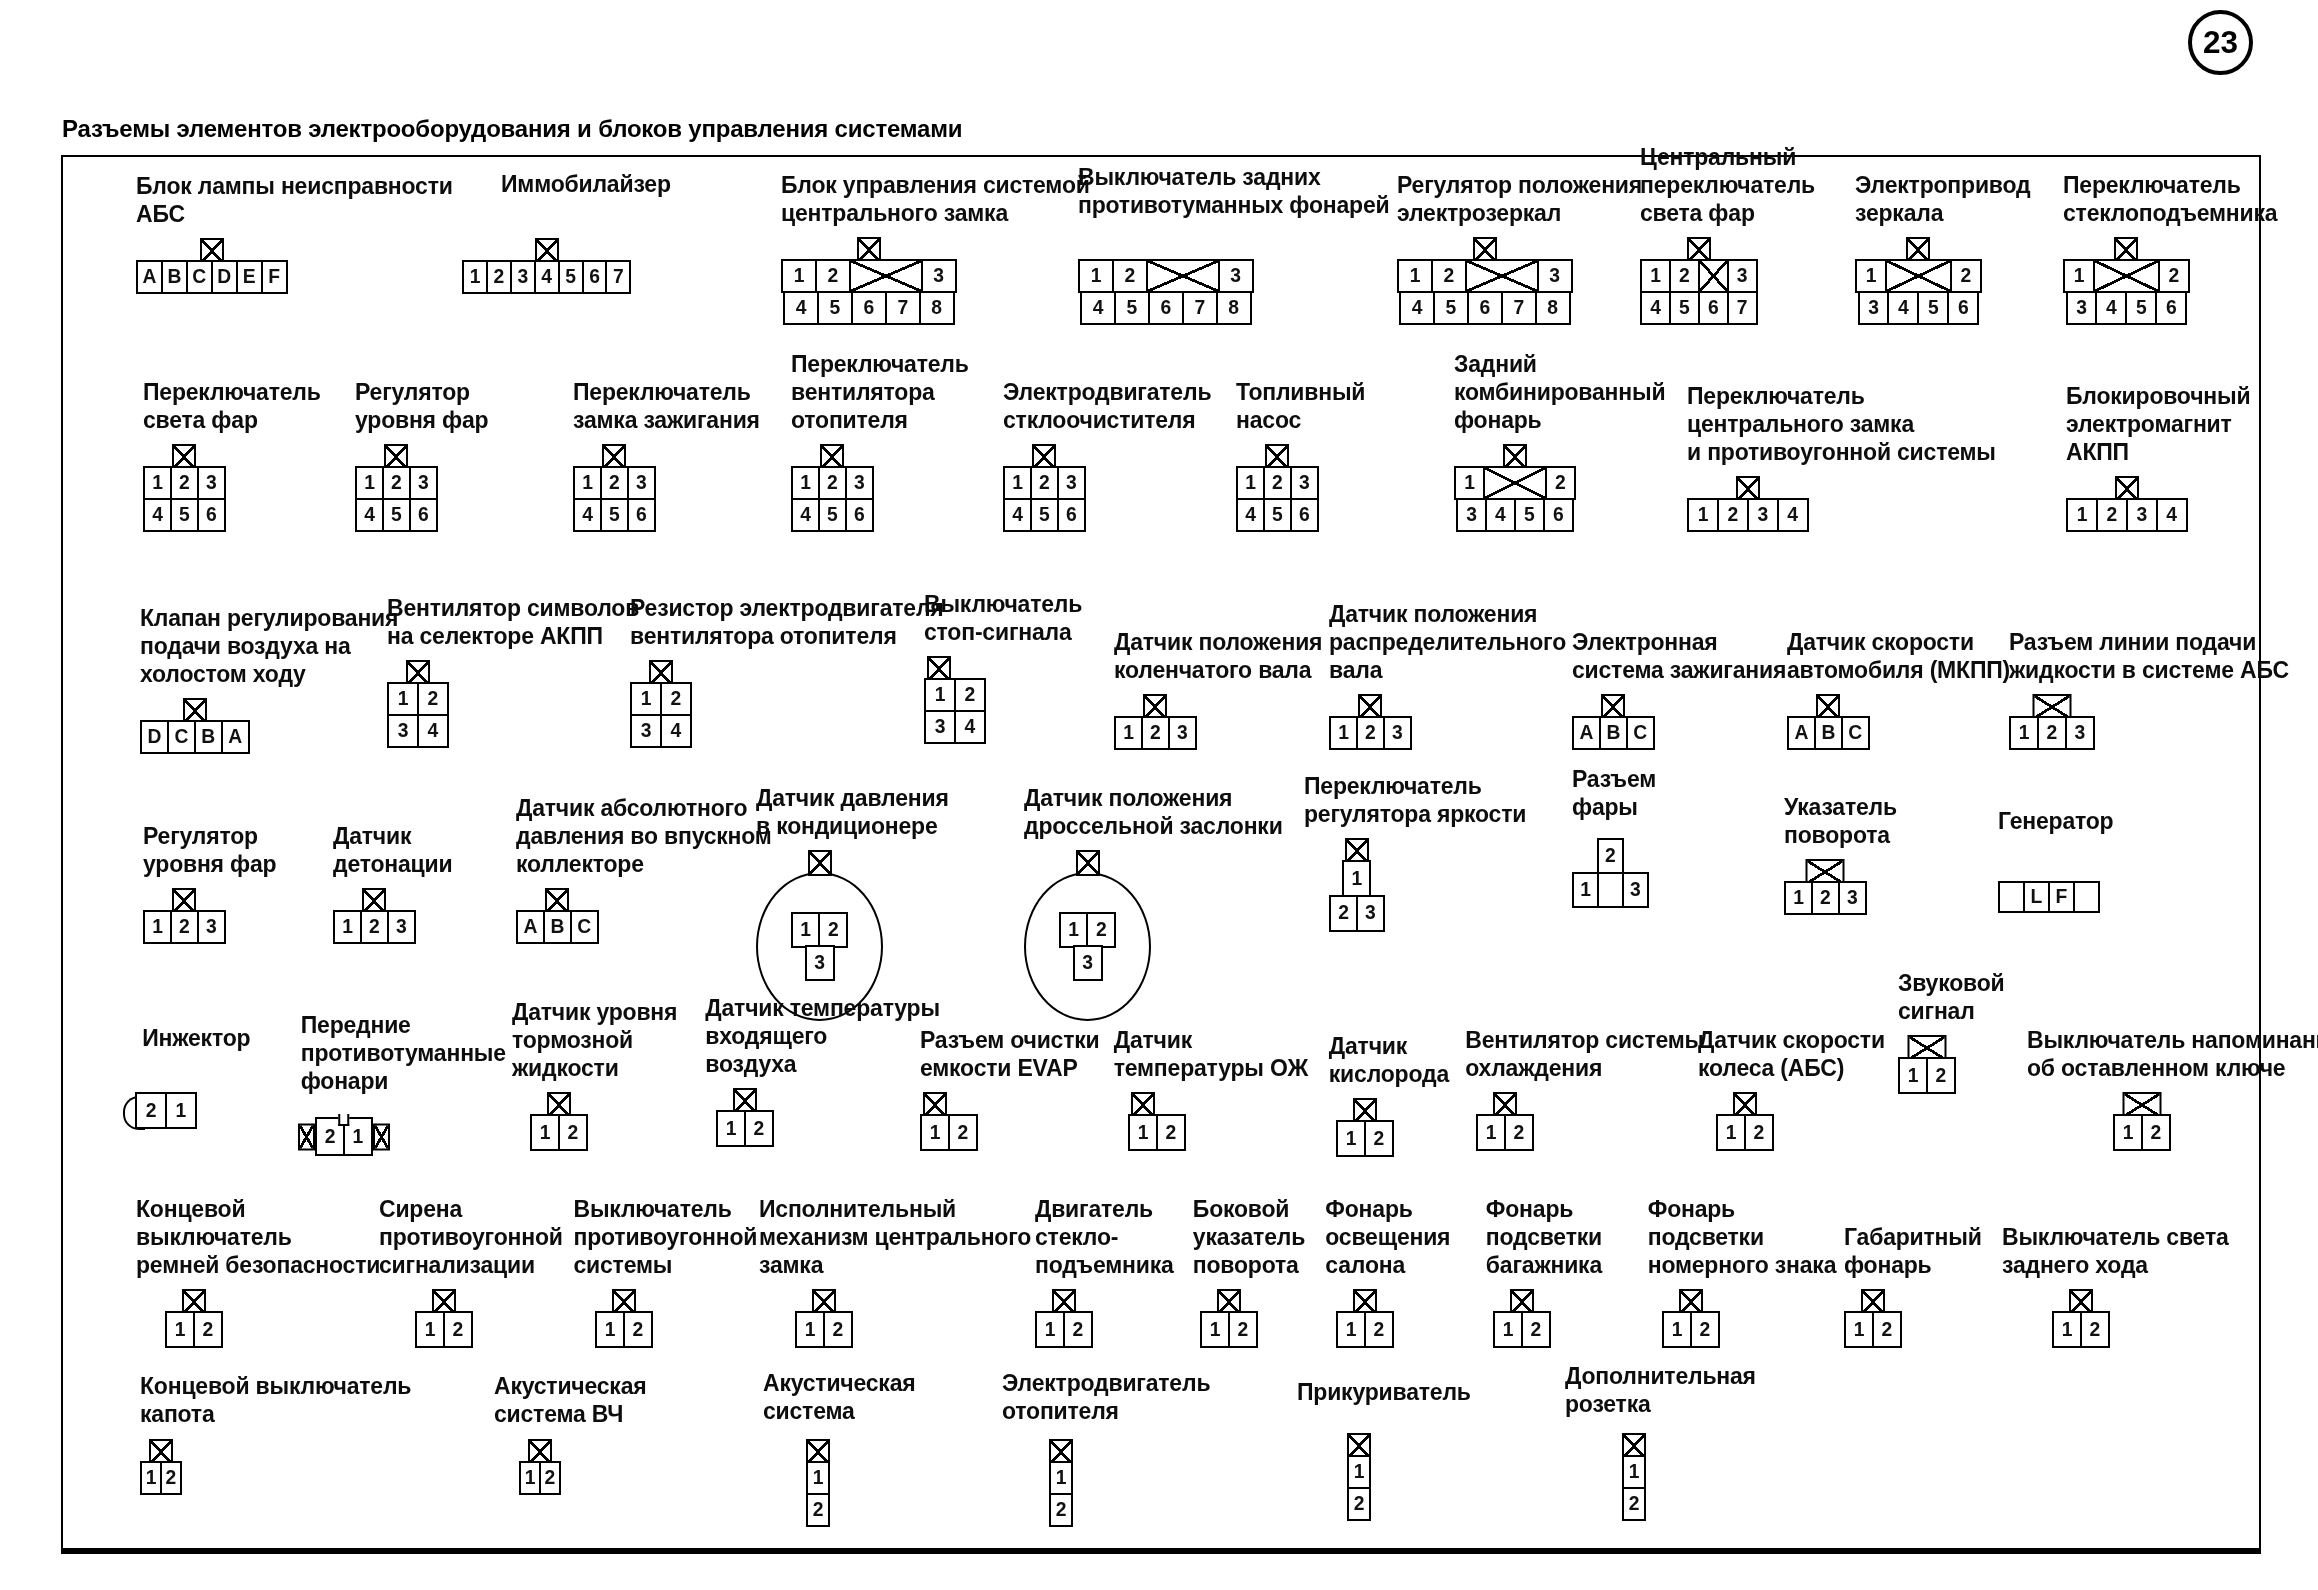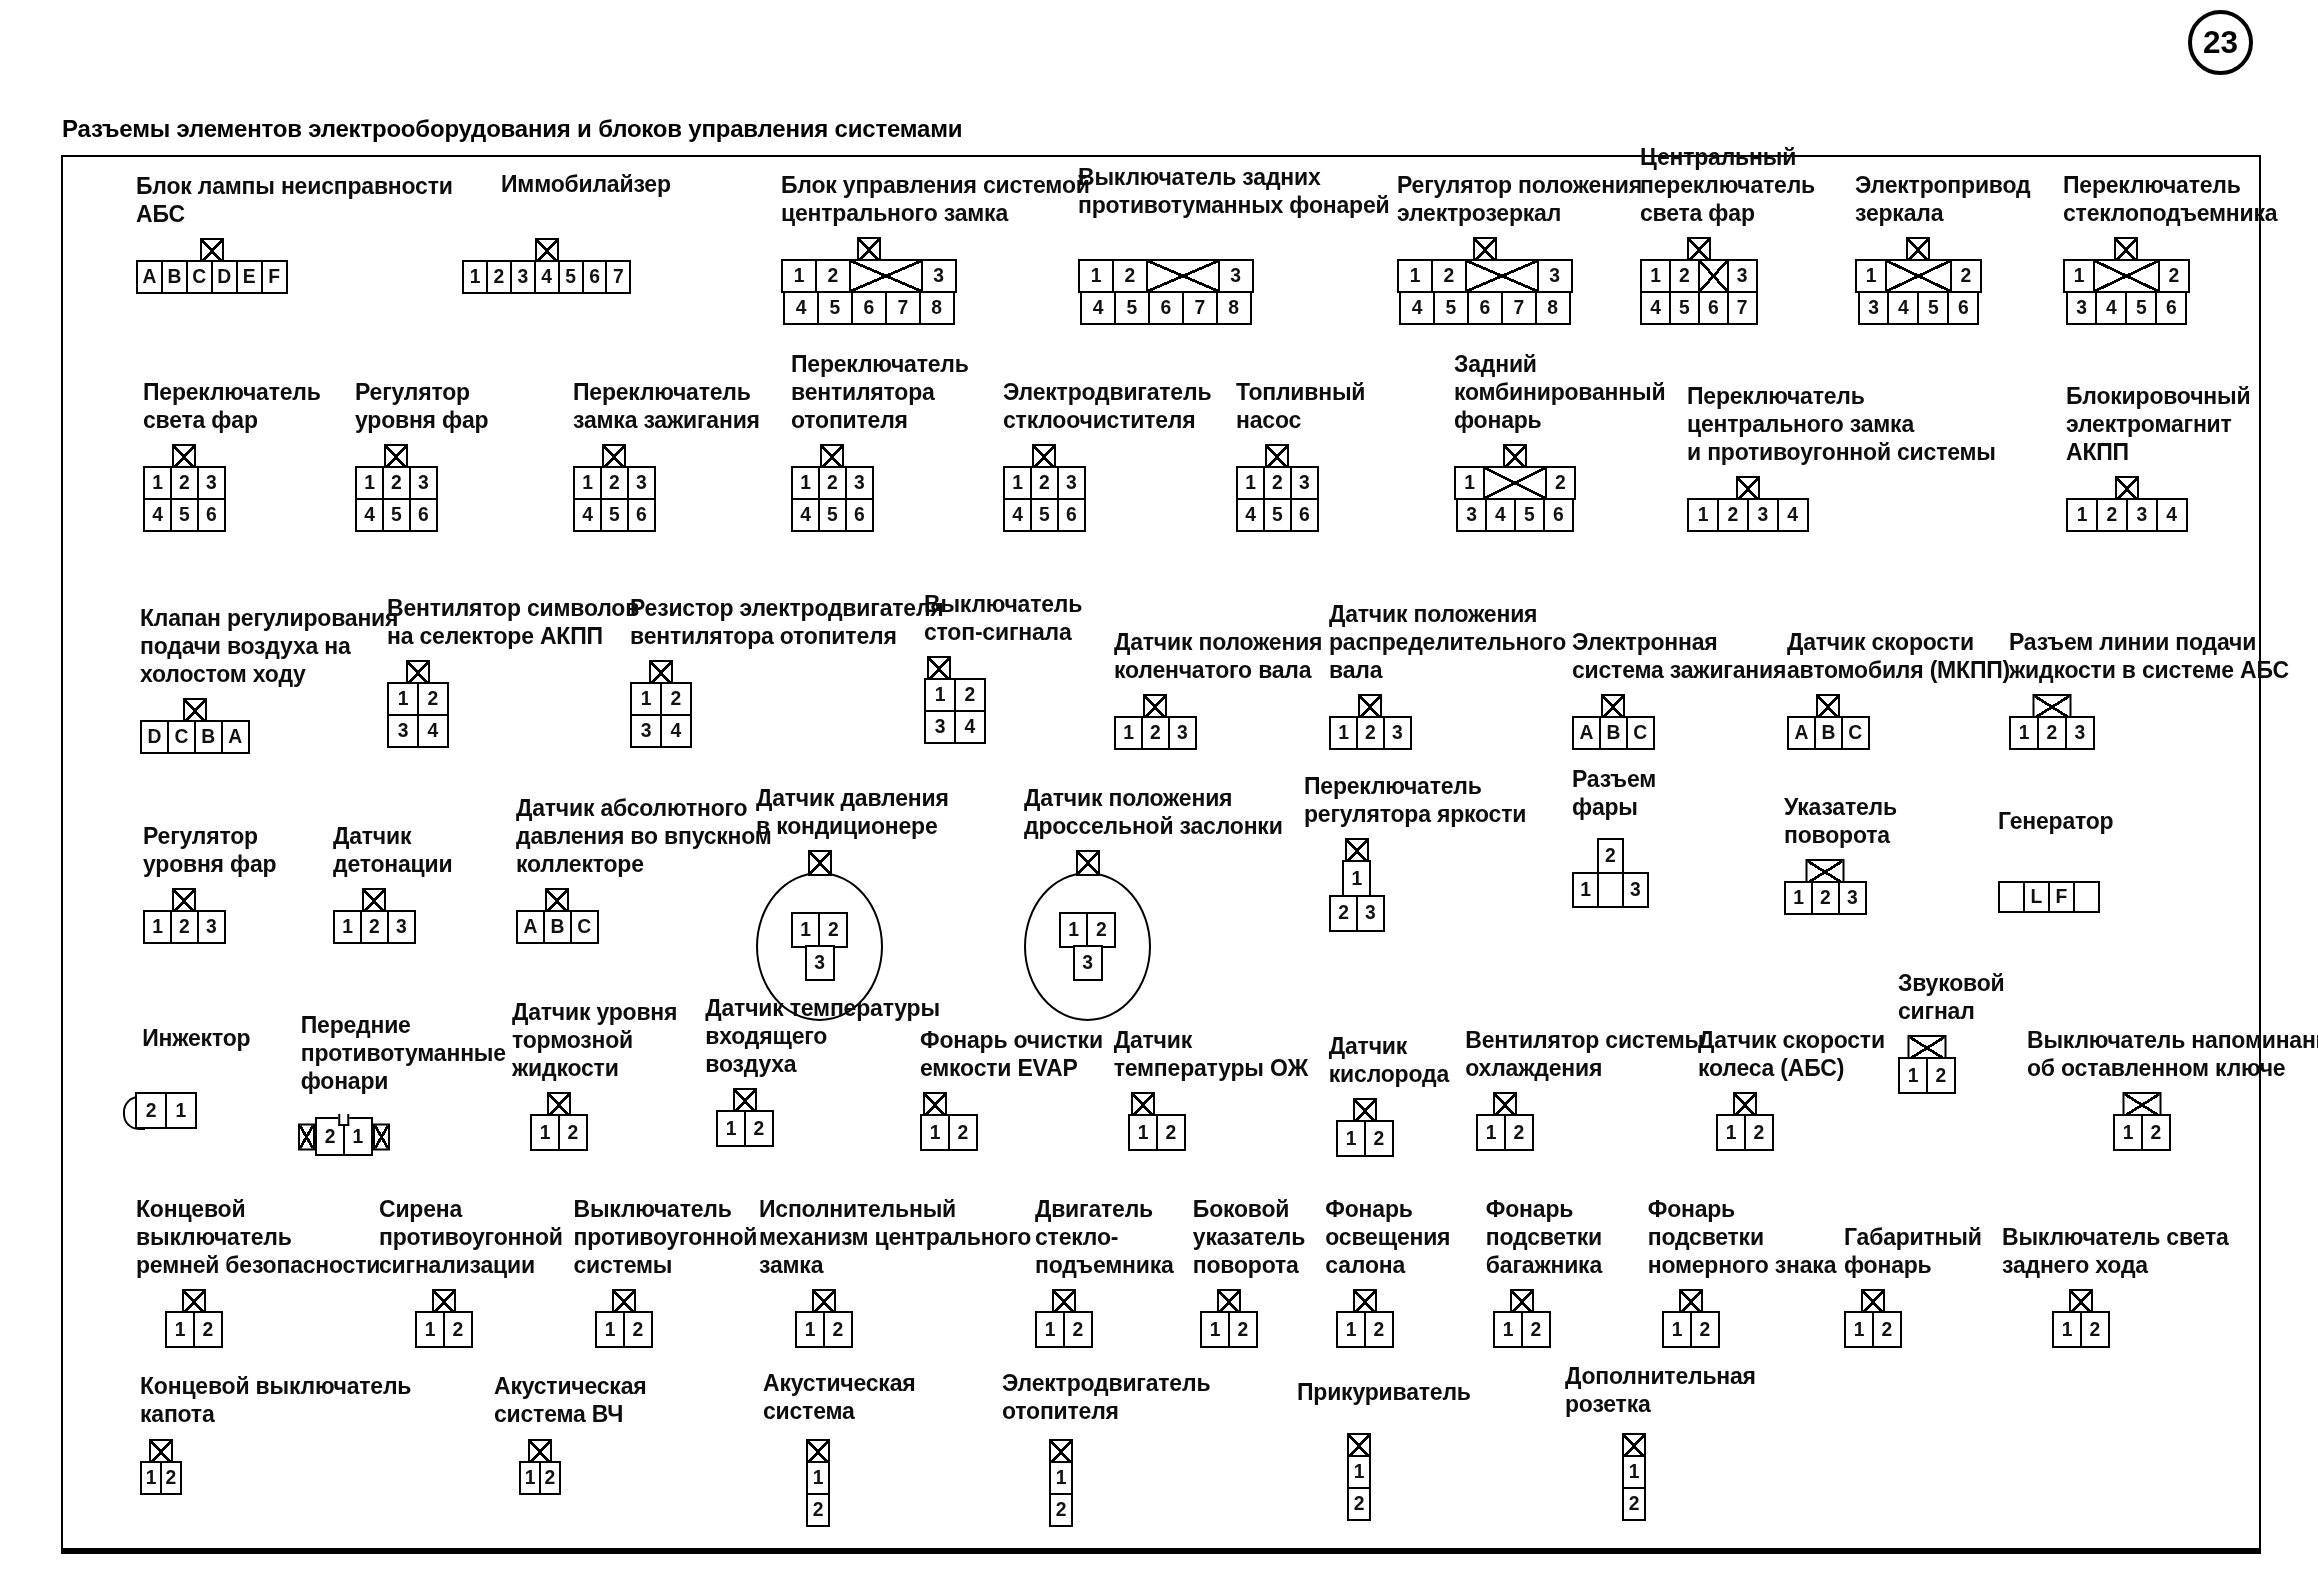--- a/index.html
+++ b/index.html
@@ -637,21 +637,21 @@
 воздуха</div>
       <div class="cbody">
         <div class="crow">
           <div class="cell" style="width: 30px; height: 37px;">1</div>
           <div class="cell" style="width: 30px; height: 37px;">2</div>
         </div>
       </div>
       <div class="tab xbg" style="width: 24px; left: 50%; transform: translateX(-50%);"></div>
     </div>
     <div class="conn" style="left: 920px; top: 1114px;">
-      <div class="lbl" style="bottom: calc(100% + 31.5px); left: 0px;">Фонарь очистки
+      <div class="lbl" style="bottom: calc(100% + 31.5px); left: 0px;">Разъем очистки
 емкости EVAP</div>
       <div class="cbody">
         <div class="crow">
           <div class="cell" style="width: 30px; height: 37px;">1</div>
           <div class="cell" style="width: 30px; height: 37px;">2</div>
         </div>
       </div>
       <div class="tab xbg" style="width: 24px; left: 2.9px;"></div>
     </div>
     <div class="conn" style="left: 1128px; top: 1114px;">

